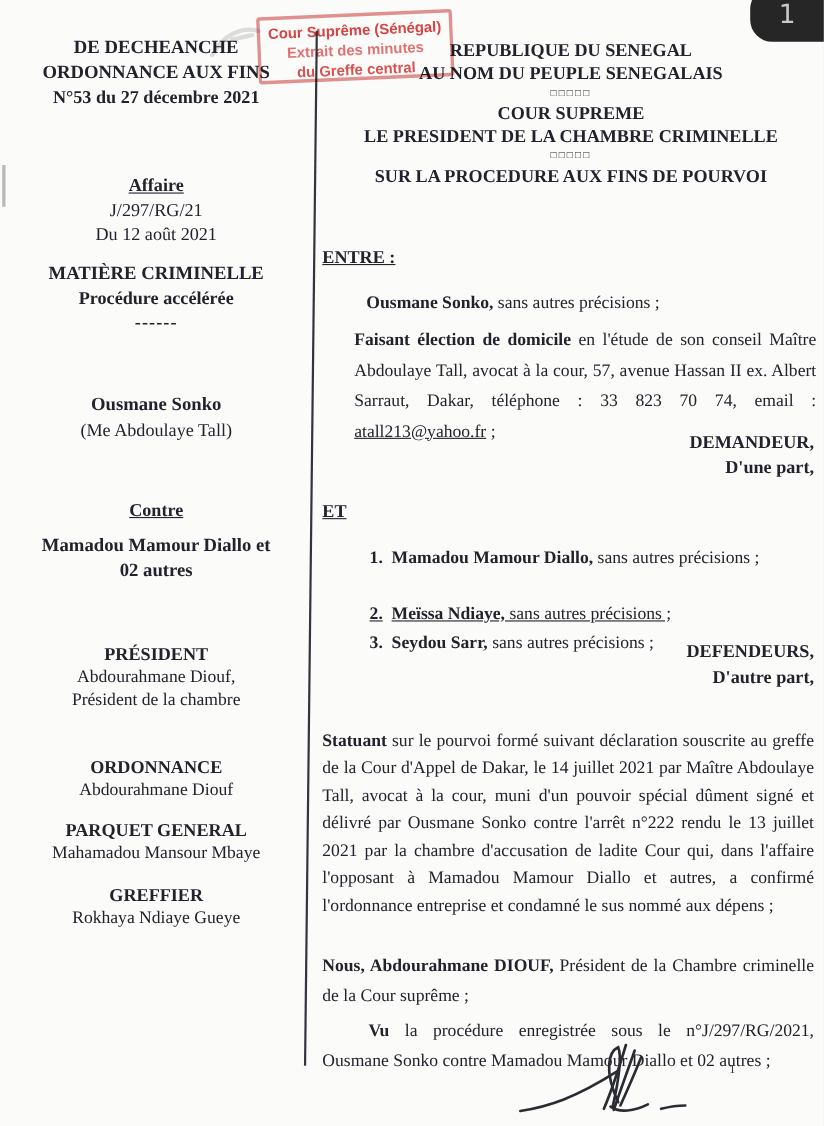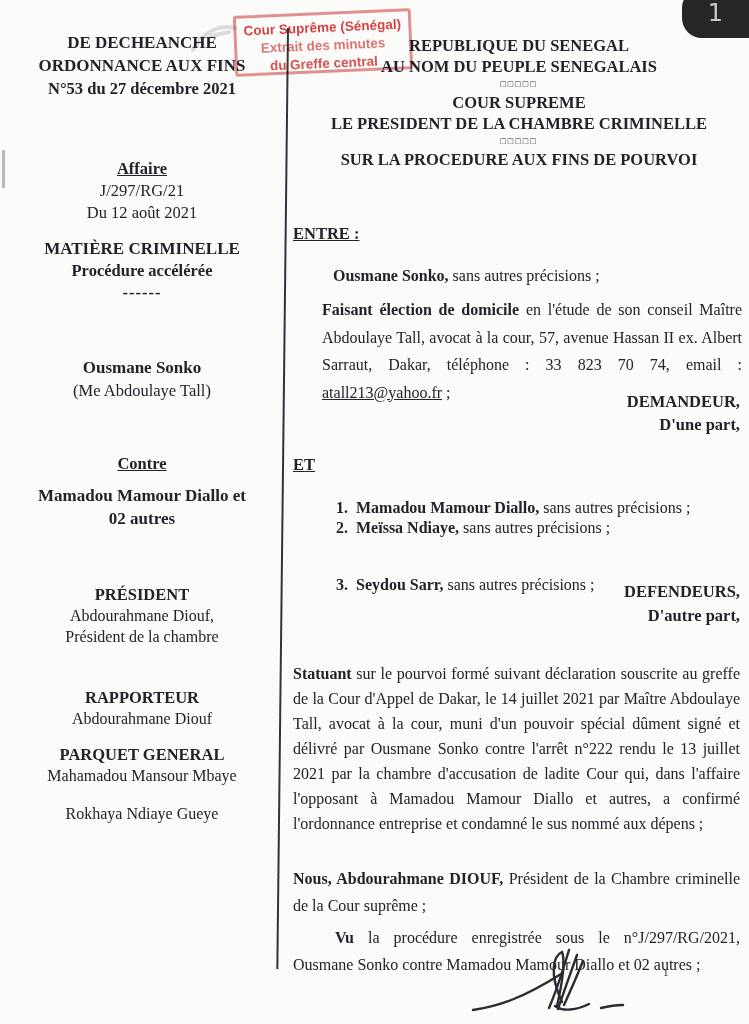--- a/index.html
+++ b/index.html
@@ -110,30 +110,31 @@
     <div class="b big">02 autres</div>
   </div>
 
   <div class="abs lc" style="top:584px;line-height:21px;font-size:16px;">
     <div class="b" style="font-size:16.5px;">PRÉSIDENT</div>
     <div>Abdourahmane Diouf,</div>
     <div>Président de la chambre</div>
   </div>
 
   <div class="abs lc" style="top:687px;line-height:21px;font-size:16px;">
-    <div class="b" style="font-size:16.5px;">RAPPORTEUR</div>
+    <div class="b" style="font-size:16.5px;">ORDONNANCE</div>
     <div>Abdourahmane Diouf</div>
   </div>
 
   <div class="abs lc" style="top:744px;line-height:21px;font-size:16px;">
     <div class="b" style="font-size:16.5px;">PARQUET GENERAL</div>
     <div>Mahamadou Mansour Mbaye</div>
   </div>
 
   <div class="abs lc" style="top:803px;line-height:21px;font-size:16px;">
+    <div class="b" style="font-size:16.5px;">GREFFIER</div>
     <div>Rokhaya Ndiaye Gueye</div>
   </div>
 
   <div class="abs hdr" style="top:35px;">
     <div>REPUBLIQUE DU SENEGAL</div>
     <div>AU NOM DU PEUPLE SENEGALAIS</div>
     <div class="orn">□□□□□</div>
     <div>COUR SUPREME</div>
     <div>LE PRESIDENT DE LA CHAMBRE CRIMINELLE</div>
     <div class="orn">□□□□□</div>
@@ -153,21 +154,21 @@
   <div class="abs rt" style="left:440px;top:390px;width:300px;font-size:16.5px;line-height:23px;">
     <div class="b">DEMANDEUR,</div>
     <div class="b i">D'une part,</div>
   </div>
 
   <div class="abs b u" style="left:293px;top:455px;font-size:16.5px;">ET</div>
 
   <div class="abs list-item" style="left:336px;top:497px;width:404px;">
     <span class="b" style="margin-right:8px;">1.</span><span class="b">Mamadou Mamour Diallo,</span><span> sans autres précisions ;</span>
   </div>
-  <div class="abs list-item" style="left:336px;top:517px;width:404px;">
+  <div class="abs list-item" style="left:336px;top:548px;width:404px;text-decoration:underline;">
     <span class="b" style="margin-right:8px;">2.</span><span class="b">Meïssa Ndiaye,</span><span> sans autres précisions ;</span>
   </div>
   <div class="abs list-item" style="left:336px;top:574px;width:404px;">
     <span class="b" style="margin-right:8px;">3.</span><span class="b">Seydou Sarr,</span><span> sans autres précisions ;</span>
   </div>
 
   <div class="abs rt" style="left:440px;top:580px;width:300px;font-size:16.5px;line-height:24px;">
     <div class="b">DEFENDEURS,</div>
     <div class="b i">D'autre part,</div>
   </div>

